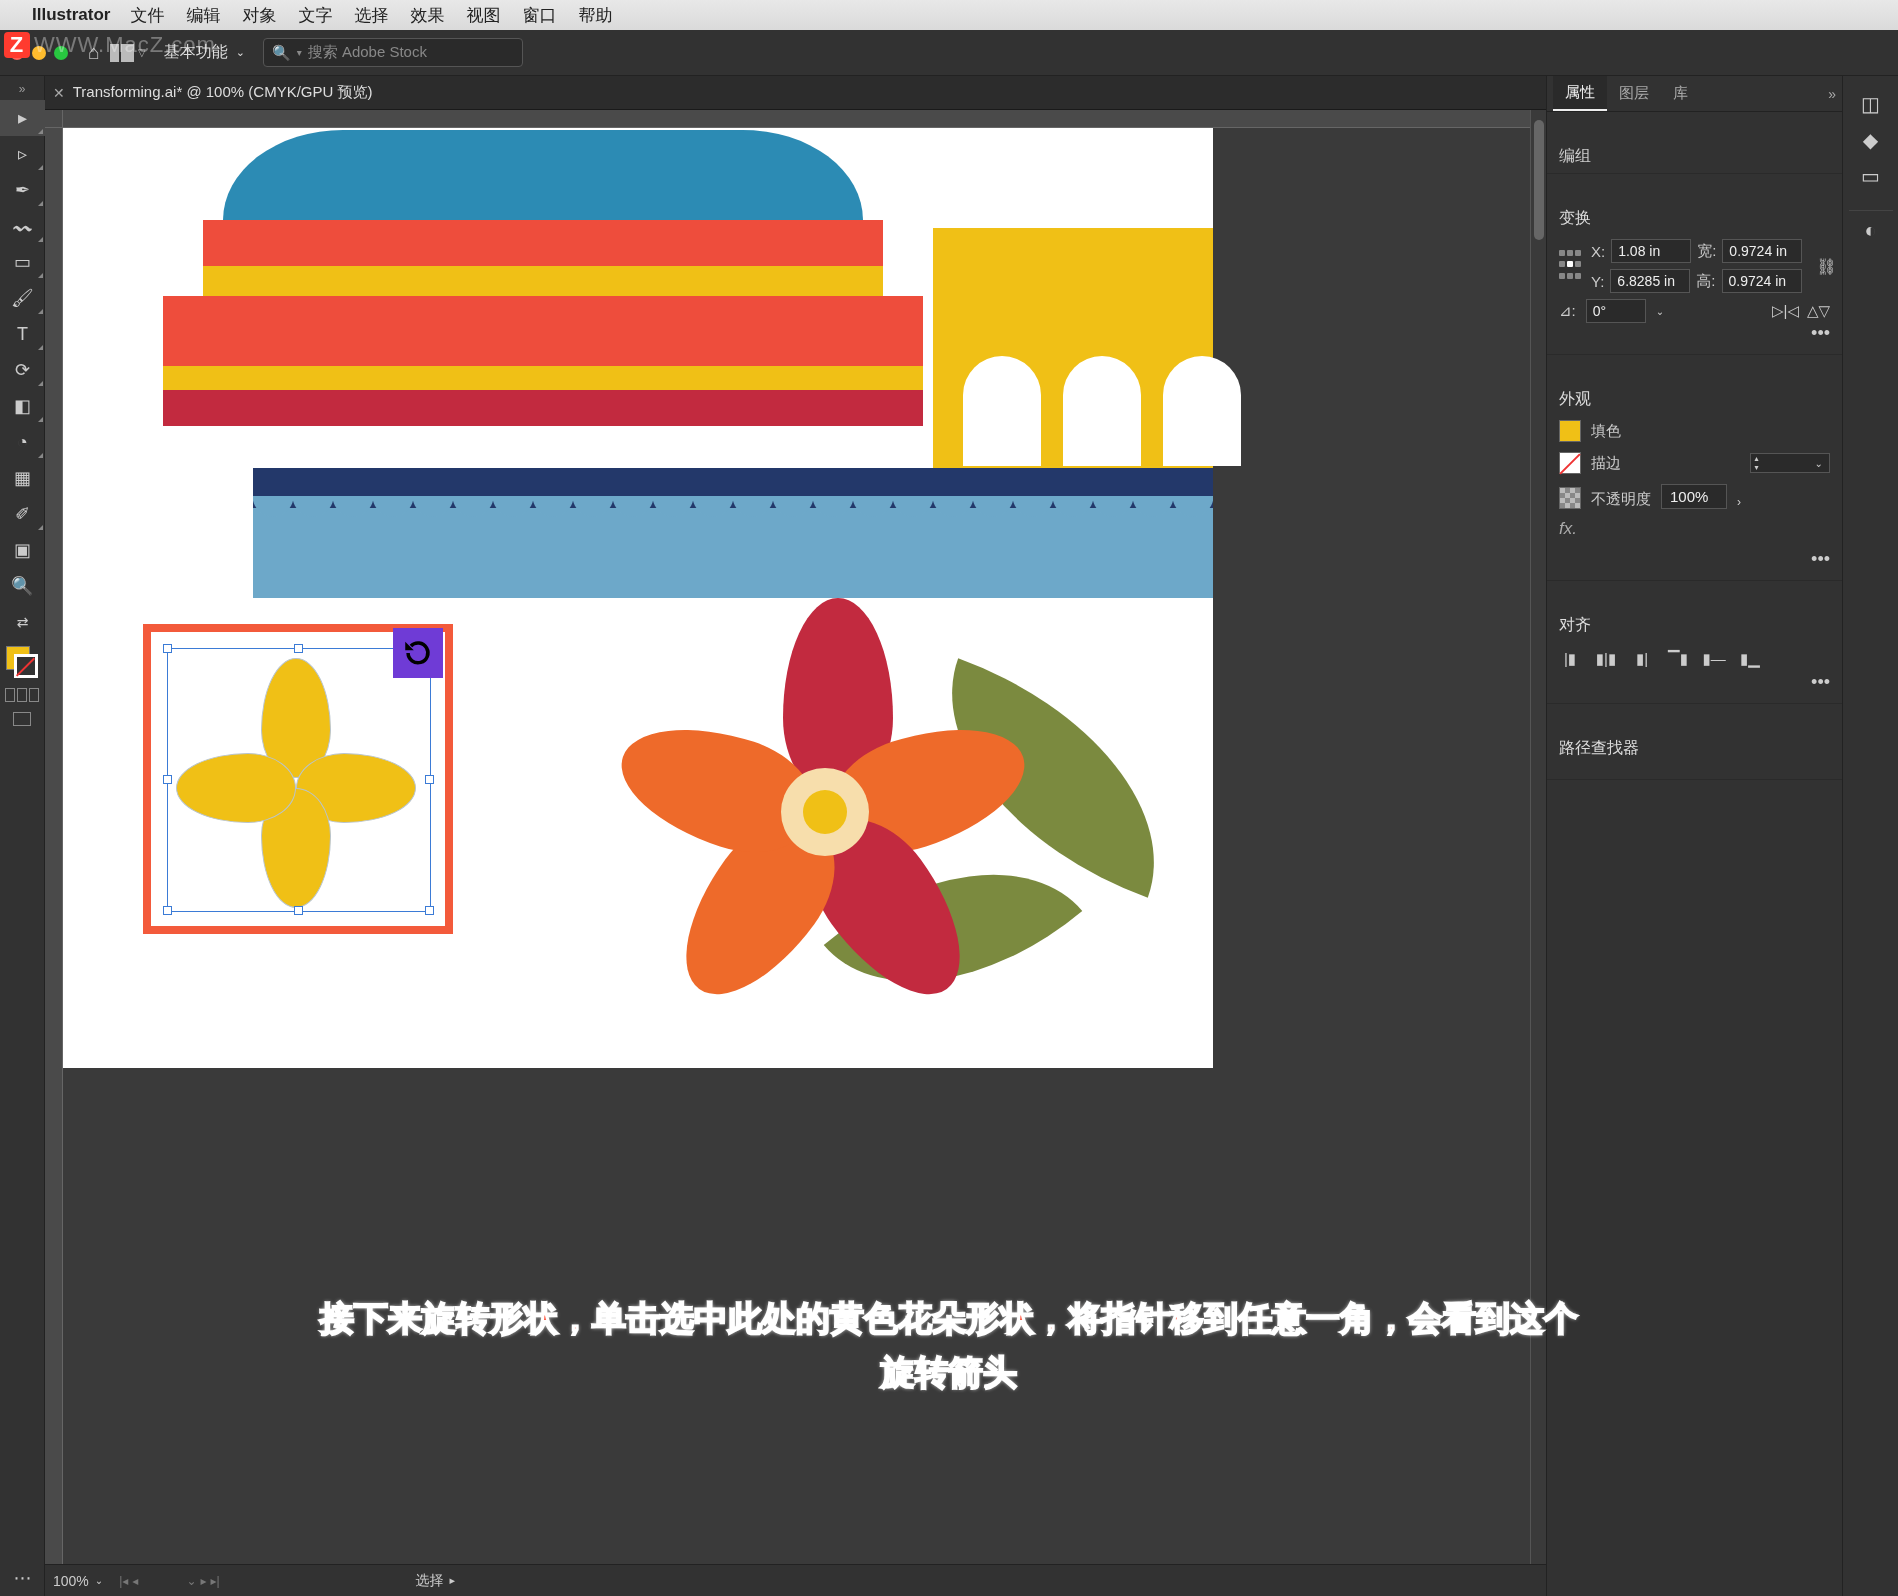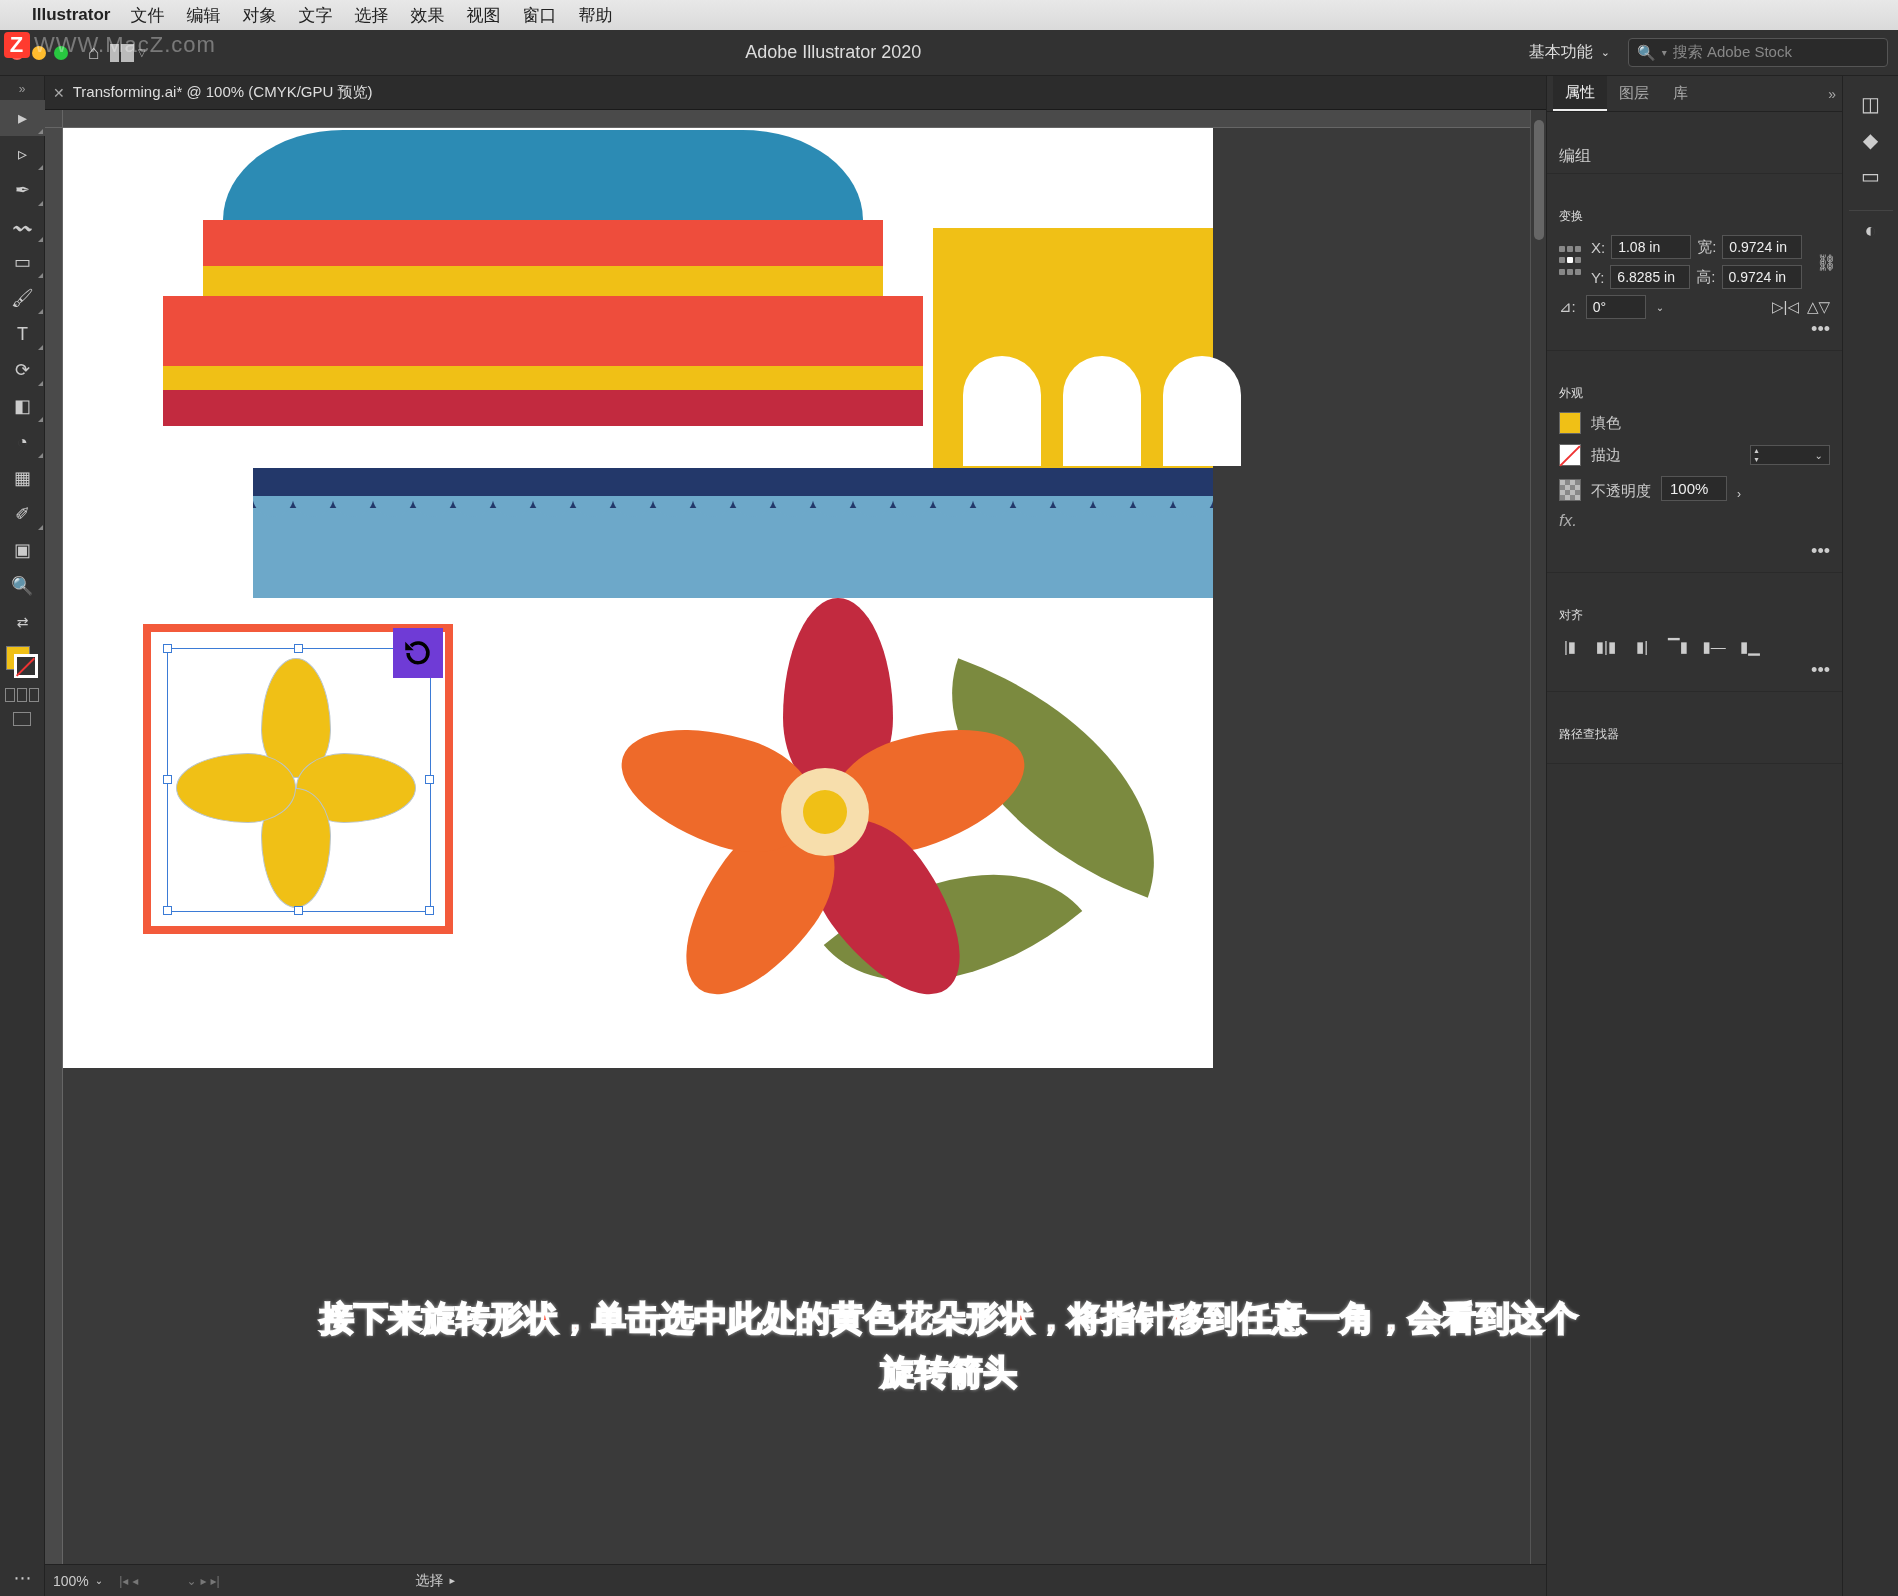--- a/index.html
+++ b/index.html
@@ -99,21 +99,21 @@
 .nav-btns span{color:#777; font-size:12px;}
 .sel-label{margin-left:190px; display:flex; align-items:center; gap:6px;}
 
 
 .props { width: 296px; background: #323232; border-left:1px solid #222; display:flex; flex-direction:column; font-size:15px;gap:24px;}
 .props-tabs{display:flex; height:36px; align-items:center; border-bottom:1px solid #222; padding:0 6px;}
 .props-tabs .tab{padding:0 12px; color:#aaa; height:100%; display:flex; align-items:center;}
 .props-tabs .tab.active{color:#eee; border-bottom:2px solid #eee; background:#2a2a2a;}
 .props-tabs .expand{margin-left:auto; color:#aaa; font-size:14px;}
 .section{padding:10px 12px; border-bottom:1px solid #2a2a2a;}
-.section-title{color:#ddd; margin-bottom:10px; font-size:12px;}
+.section-title{color:#ddd; margin-bottom:10px; font-size:16px;}
 .ref-point{width:32px; height:32px; display:grid; grid-template-columns:repeat(3,1fr); grid-template-rows:repeat(3,1fr); gap:2px;}
 .ref-point span{width:6px; height:6px; background:#888; border-radius:1px;}
 .ref-point span.active{background:#fff;}
 .field{background:#2a2a2a; border:1px solid #555; padding:3px 6px; color:#eee; width:80px; font-size:14px;}
 .link-icon{color:#ccc; font-size:16px; padding:0 4px;}
 .angle-row{display:flex; gap:10px; align-items:center; margin-top:6px;}
 .flip-icons{display:flex; gap:8px; margin-left:auto;}
 .ellipsis{color:#ccc; font-size:18px; margin-left:auto;}
 .appearance-row{display:flex; align-items:center; gap:10px; margin-bottom:10px;}
 .swatch{width:22px; height:22px; border:1px solid #666;}
@@ -174,21 +174,20 @@
       <span class="tl-max"></span>
     </div>
     <span class="home-icon">⌂</span>
     <div style="display:flex;align-items:center">
       <div class="layout-icon">
           <span></span>
           <span></span>
         </div>
       <span class="layout-chevron">▽</span>
     </div>
-    <div class="title-center">Adobe Illustrator 2020</div>
     <div class="workspace">
       <span>基本功能</span>
       <span style="font-size:11px">⌄</span>
     </div>
     <div class="search-box">
       <span>🔍</span>
       <span style="font-size:10px">▾</span>
       <span>搜索 Adobe Stock</span>
     </div>
   </div>

